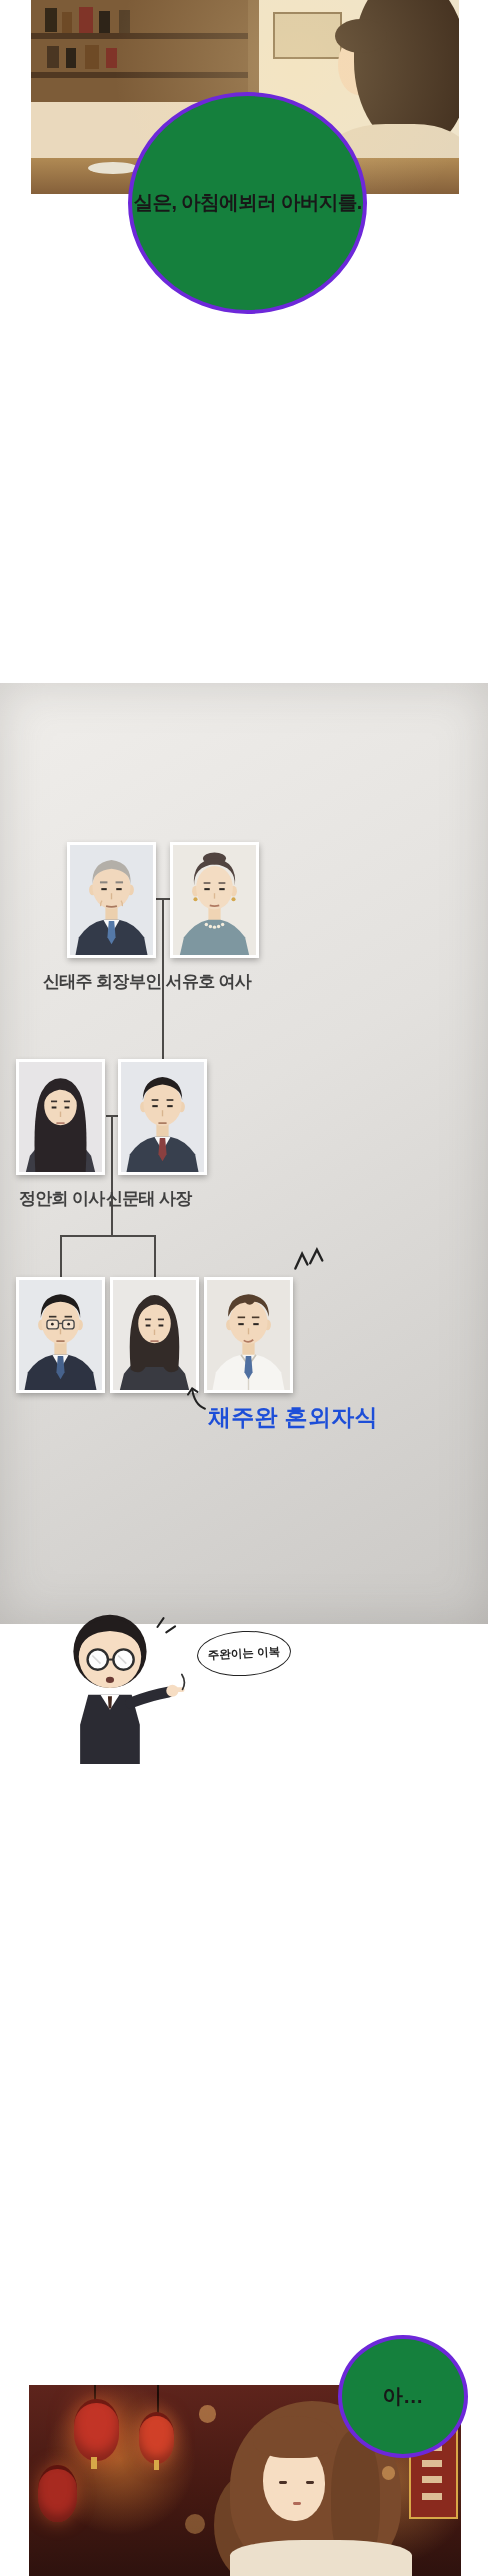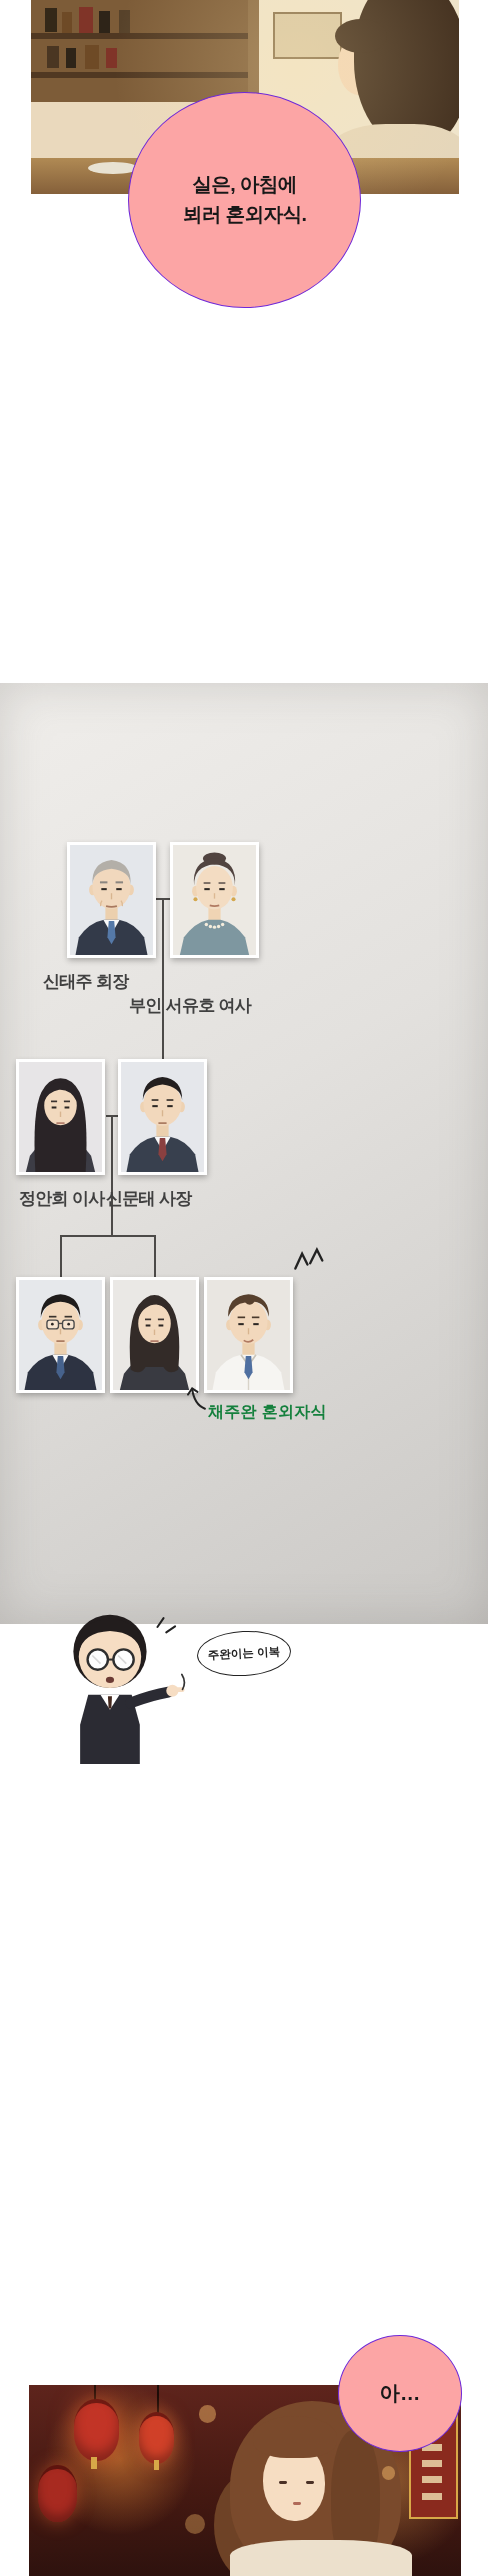--- a/index.html
+++ b/index.html
@@ -6,42 +6,42 @@
   .page{position:relative;width:489px;height:2576px;background:#ffffff;overflow:hidden;
         font-family:"Liberation Sans","DejaVu Sans",sans-serif;color:#1e1e1e;}
   .abs{position:absolute;}
 
   
   .panel-top{position:absolute;left:31px;top:0;width:428px;height:194px;background:#ead9bd;overflow:hidden;}
   .panel-bottom{position:absolute;left:28.5px;top:2385px;width:432px;height:191px;
                 background:linear-gradient(180deg,#5e241c 0%,#431811 60%,#2e120e 100%);overflow:hidden;}
 
   
-  .bubble{position:absolute;background:#fca5a5;border:1px solid #6d28d9;border-radius:50%;
-          display:flex;flex-direction:column;align-items:center;justify-content:center;text-align:center;}
+  .bubble{position:absolute;background:#15803d;border:4px solid #6d28d9;border-radius:50%;
+          display:flex;flex-direction:row;align-items:center;justify-content:center;text-align:center;}
   .bubble p{margin:0;font-size:19.7px;line-height:1.52;font-weight:600;letter-spacing:-0.7px;white-space:nowrap;color:#181818;}
   .bubble.small p{font-size:17.7px;}
   .bubble.tiny p{font-size:20.4px;letter-spacing:0;}
   .note-bubble{position:absolute;background:#fff;border:1.7px solid #222;border-radius:50%;
                display:flex;align-items:center;justify-content:center;transform:rotate(-3deg);}
   .note-bubble p{margin:0;font-size:11.5px;font-weight:700;white-space:nowrap;color:#222;}
 
   
   .tree-panel{position:absolute;left:0;top:683px;width:489px;height:941px;
               background:linear-gradient(150deg,#f0eeeb 0%,#e3e1de 45%,#cac8c5 100%);
               box-shadow:inset 0 0 48px rgba(118,116,112,.28);}
   .tree-title{position:absolute;left:0;top:708px;width:489px;margin:0;text-align:center;
               font-size:39px;font-weight:800;color:#3b3b3b;letter-spacing:2px;}
   .portrait{position:absolute;width:83px;height:110px;border:3.4px solid #fff;background:#e8e8ea;
             box-shadow:1.4px 2.7px 6.1px rgba(0,0,0,.3);margin:0;}
   .portrait svg{display:block;width:100%;height:100%;}
   .tline{position:absolute;background:#4c4a48;}
   .tree-label{position:absolute;font-size:17px;font-weight:700;color:#404040;text-align:left;
               letter-spacing:-0.7px;white-space:nowrap;}
-  .gen3-note{position:absolute;left:208px;top:1402px;font-size:16px;font-weight:800;color:#15803d;
+  .gen3-note{position:absolute;left:208px;top:1402px;font-size:23px;font-weight:800;color:#1d4ed8;
              letter-spacing:0.3px;white-space:nowrap;}
 
   
   .shape{position:absolute;}
 </style>
 </head>
 <body>
 
 <div class="page">
 
@@ -65,21 +65,21 @@
     <div class="shape" style="left:296px;top:124px;width:140px;height:71px;background:#e5d6ba;border-radius:42% 38% 0 0;"></div>
     <div class="shape" style="left:0;top:158px;width:428px;height:36px;background:linear-gradient(180deg,#b08a54,#85603a);"></div>
     <div class="shape" style="left:57px;top:162px;width:50px;height:12.2px;background:#e8e2d2;border-radius:50%;"></div>
     <div class="shape" style="left:152px;top:167px;width:38px;height:9.5px;background:#c9c0ae;border-radius:50%;"></div>
     <div class="shape" style="left:231px;top:160px;width:57px;height:11px;background:#7c7468;border-radius:50%;"></div>
     <div class="shape" style="left:0;top:0;width:428px;height:194px;background:radial-gradient(circle at 62% 35%,rgba(255,228,170,.28),rgba(255,228,170,0) 62%);"></div>
   </section>
 
   <div class="bubble" style="left:128px;top:92px;width:231px;height:214px">
     <p>실은, 아침에</p>
-    <p>뵈러 혼외자식.</p>
+    <p>뵈러 아버지를.</p>
   </div>
 
   <section class="tree-panel"></section>
 
   <div class="tline" style="left:156px;top:898px;width:13.6px;height:2px;"></div>
   <div class="tline" style="left:162px;top:898px;width:2px;height:162px;"></div>
   <div class="tline" style="left:106px;top:1115px;width:12.2px;height:2px;"></div>
   <div class="tline" style="left:111px;top:1115px;width:2px;height:120px;"></div>
   <div class="tline" style="left:60px;top:1235px;width:96px;height:2px;"></div>
   <div class="tline" style="left:60px;top:1235px;width:2px;height:42px;"></div>
@@ -124,21 +124,21 @@
       <path d="M31,60 Q27,24 61,19 Q95,24 91,60 Q92,32 61,28 Q30,32 31,60 Z" fill="#514440"></path>
       <line x1="45" y1="56" x2="55" y2="56" stroke="#6b5f58" stroke-width="2.5"></line>
       <line x1="67" y1="56" x2="77" y2="56" stroke="#6b5f58" stroke-width="2.5"></line>
       <line x1="46" y1="65" x2="54" y2="65" stroke="#2c2724" stroke-width="3"></line>
       <line x1="68" y1="65" x2="76" y2="65" stroke="#2c2724" stroke-width="3"></line>
       <line x1="61" y1="71" x2="61" y2="79" stroke="#dcb893" stroke-width="2"></line>
       <path d="M54,89 Q61,91 68,89" stroke="#b07a62" stroke-width="2.5" fill="none"></path>
     </svg>
   </figure>
   <div class="tree-label" style="left:43px;top:970px;width:136px">신태주 회장</div>
-  <div class="tree-label" style="left:129px;top:994px;width:171px">부인 서유호 여사</div>
+  <div class="tree-label" style="left:129px;top:970px;width:171px">부인 서유호 여사</div>
 
   <figure class="portrait" style="left:16.3px;top:1059px">
     <svg viewBox="0 0 122 162">
       <rect width="122" height="162" fill="#e7e5e7"></rect>
       <path d="M10,162 L16,138 Q32,116 52,112 L70,112 Q90,116 106,138 L112,162 Z" fill="#3c3c45"></path>
       <rect x="53" y="86" width="16" height="26" fill="#efd2b2"></rect>
       <path d="M24,162 Q19,72 33,44 Q44,24 61,24 Q78,24 89,44 Q103,72 98,162 Z" fill="#2a2427"></path>
       <ellipse cx="61" cy="64" rx="24" ry="29" fill="#f2d9be"></ellipse>
       <path d="M37,58 Q38,31 61,30 Q84,31 85,58 Q76,40 59,41 Q43,44 37,58 Z" fill="#2a2427"></path>
       <line x1="47" y1="58" x2="56" y2="58" stroke="#3a3330" stroke-width="2.5"></line>

